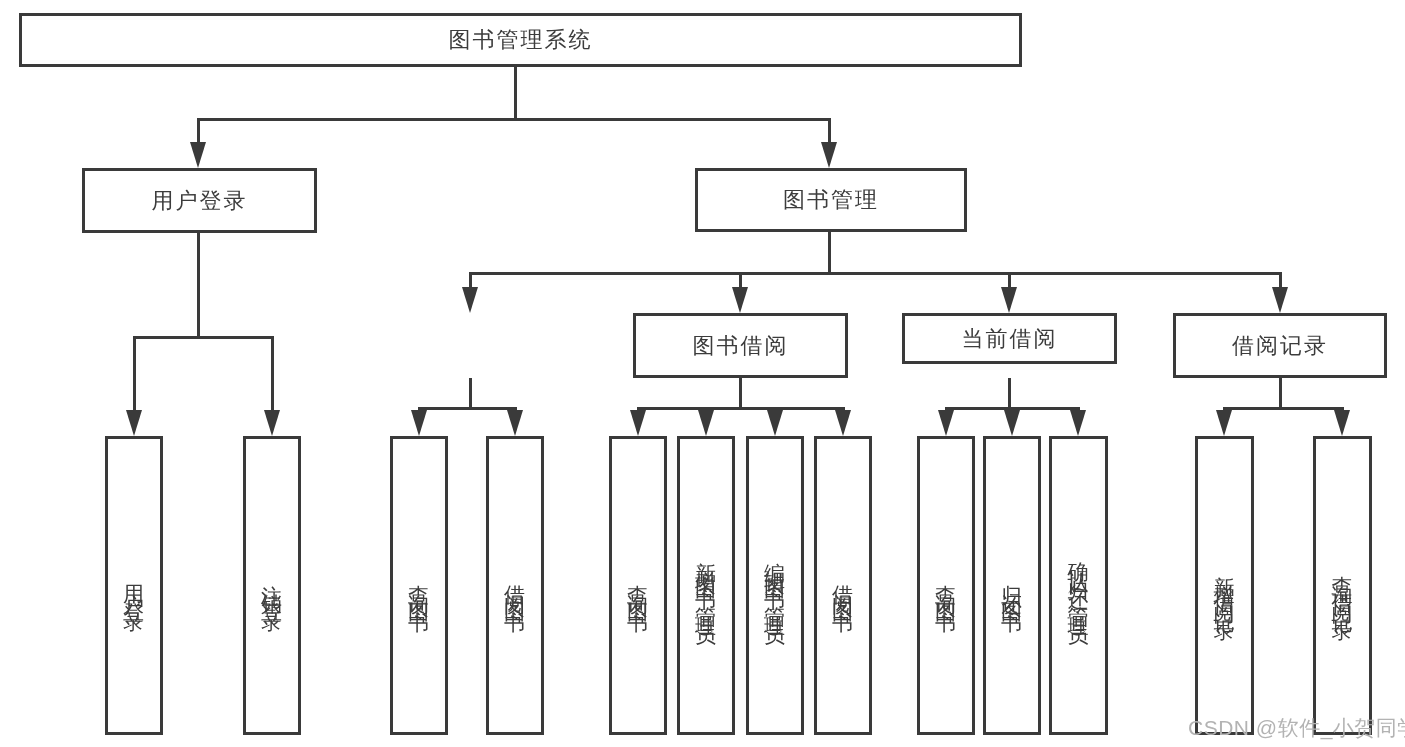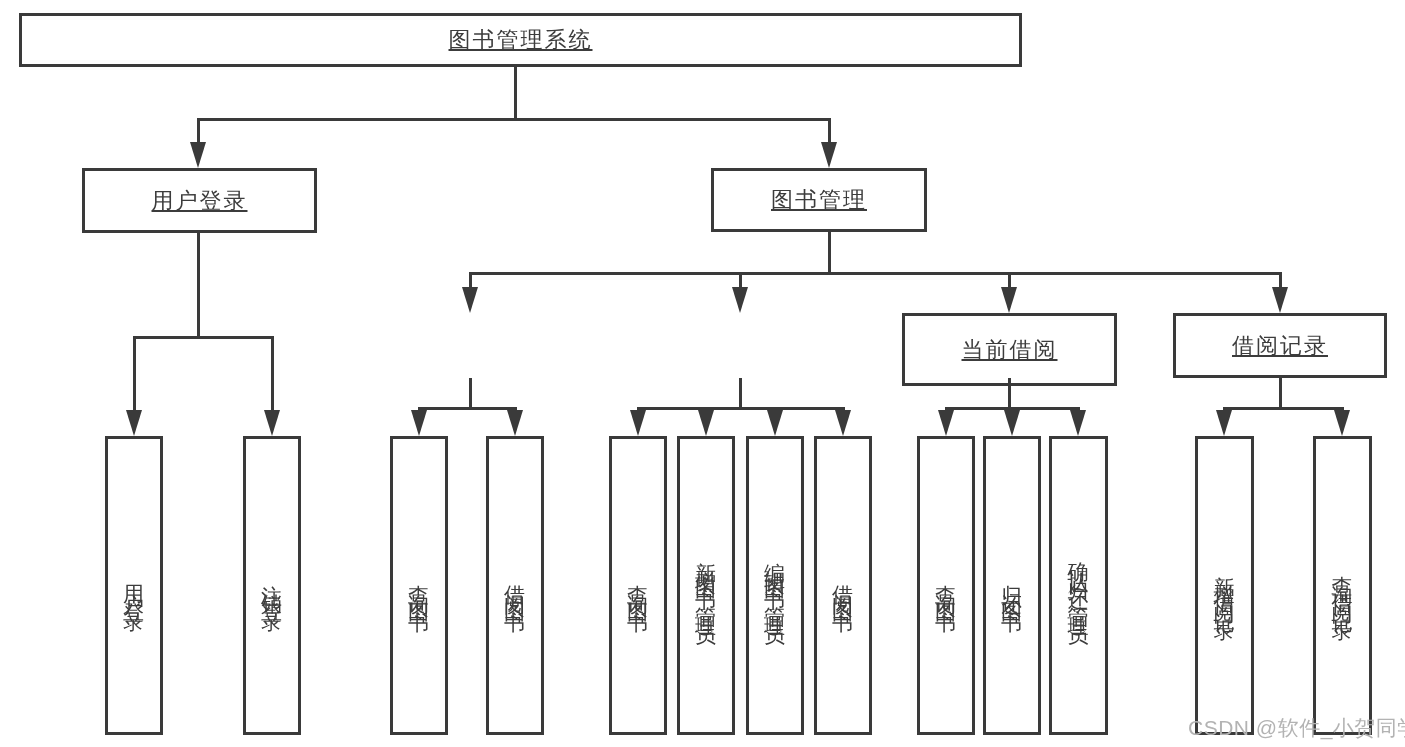--- a/index.html
+++ b/index.html
@@ -10,21 +10,21 @@
   html,body{margin:0;padding:0;background:#ffffff;}
   body{font-family:"Liberation Sans","DejaVu Sans",sans-serif;}
   .stage{
     position:relative;width:1405px;height:747px;background:#ffffff;overflow:hidden;
   }
   
   .hbox{
     position:absolute;box-sizing:border-box;background:#ffffff;
     border:3px solid var(--line);
     display:flex;align-items:center;justify-content:center;
-    font-size:22px;color:var(--ink);letter-spacing:2px;font-weight:500;text-decoration:underline;
+    font-size:22px;color:var(--ink);letter-spacing:2px;font-weight:500;
   }
   
   .vbox{
     position:absolute;box-sizing:border-box;background:#ffffff;
     border:3px solid var(--line);width:58px;height:299px;top:436px;
     display:flex;align-items:center;justify-content:center;
   }
   .vbox span{
     writing-mode:vertical-rl;text-orientation:mixed;
     font-size:21px;color:var(--ink);line-height:1;
@@ -56,21 +56,21 @@
   <div class="vline" style="left:514px;top:67px;height:51px"></div>
   <div class="hline" style="left:197px;top:118px;width:634px"></div>
   <div class="vline" style="left:197px;top:118px;height:28px"></div>
   <div class="ahead" style="left:190px;top:142px"></div>
   <div class="vline" style="left:828px;top:118px;height:28px"></div>
   <div class="ahead" style="left:821px;top:142px"></div>
 
   <div class="hbox" style="left:82px;top:168px;width:235px;height:65px">
     <span>用户登录</span>
   </div>
-  <div class="hbox" style="left:711px;top:168px;width:216px;height:64px">
+  <div class="hbox" style="left:695px;top:168px;width:272px;height:64px">
     <span>图书管理</span>
   </div>
 
   <div class="vline" style="left:197px;top:233px;height:103px"></div>
   <div class="hline" style="left:133px;top:336px;width:140px"></div>
   <div class="vline" style="left:133px;top:336px;height:78px"></div>
   <div class="ahead" style="left:126px;top:410px"></div>
   <div class="vline" style="left:271px;top:336px;height:78px"></div>
   <div class="ahead" style="left:264px;top:410px"></div>
 
@@ -78,21 +78,24 @@
   <div class="hline" style="left:469px;top:272px;width:812px"></div>
   <div class="vline" style="left:469px;top:272px;height:18px"></div>
   <div class="ahead" style="left:462px;top:287px"></div>
   <div class="vline" style="left:739px;top:272px;height:18px"></div>
   <div class="ahead" style="left:732px;top:287px"></div>
   <div class="vline" style="left:1008px;top:272px;height:18px"></div>
   <div class="ahead" style="left:1001px;top:287px"></div>
   <div class="vline" style="left:1279px;top:272px;height:18px"></div>
   <div class="ahead" style="left:1272px;top:287px"></div>
 
-  <div class="hbox" style="left:902px;top:313px;width:215px;height:73px">
+  <div class="hbox" style="left:633px;top:313px;width:215px;height:65px">
+    <span>图书借阅</span>
+  </div>
+  <div class="hbox" style="left:902px;top:313px;width:215px;height:51px">
     <span>当前借阅</span>
   </div>
   <div class="hbox" style="left:1173px;top:313px;width:214px;height:65px">
     <span>借阅记录</span>
   </div>
 
   <div class="vline" style="left:469px;top:378px;height:29px"></div>
   <div class="hline" style="left:418px;top:407px;width:99px"></div>
   <div class="vline" style="left:418px;top:407px;height:8px"></div>
   <div class="ahead" style="left:411px;top:410px"></div>

